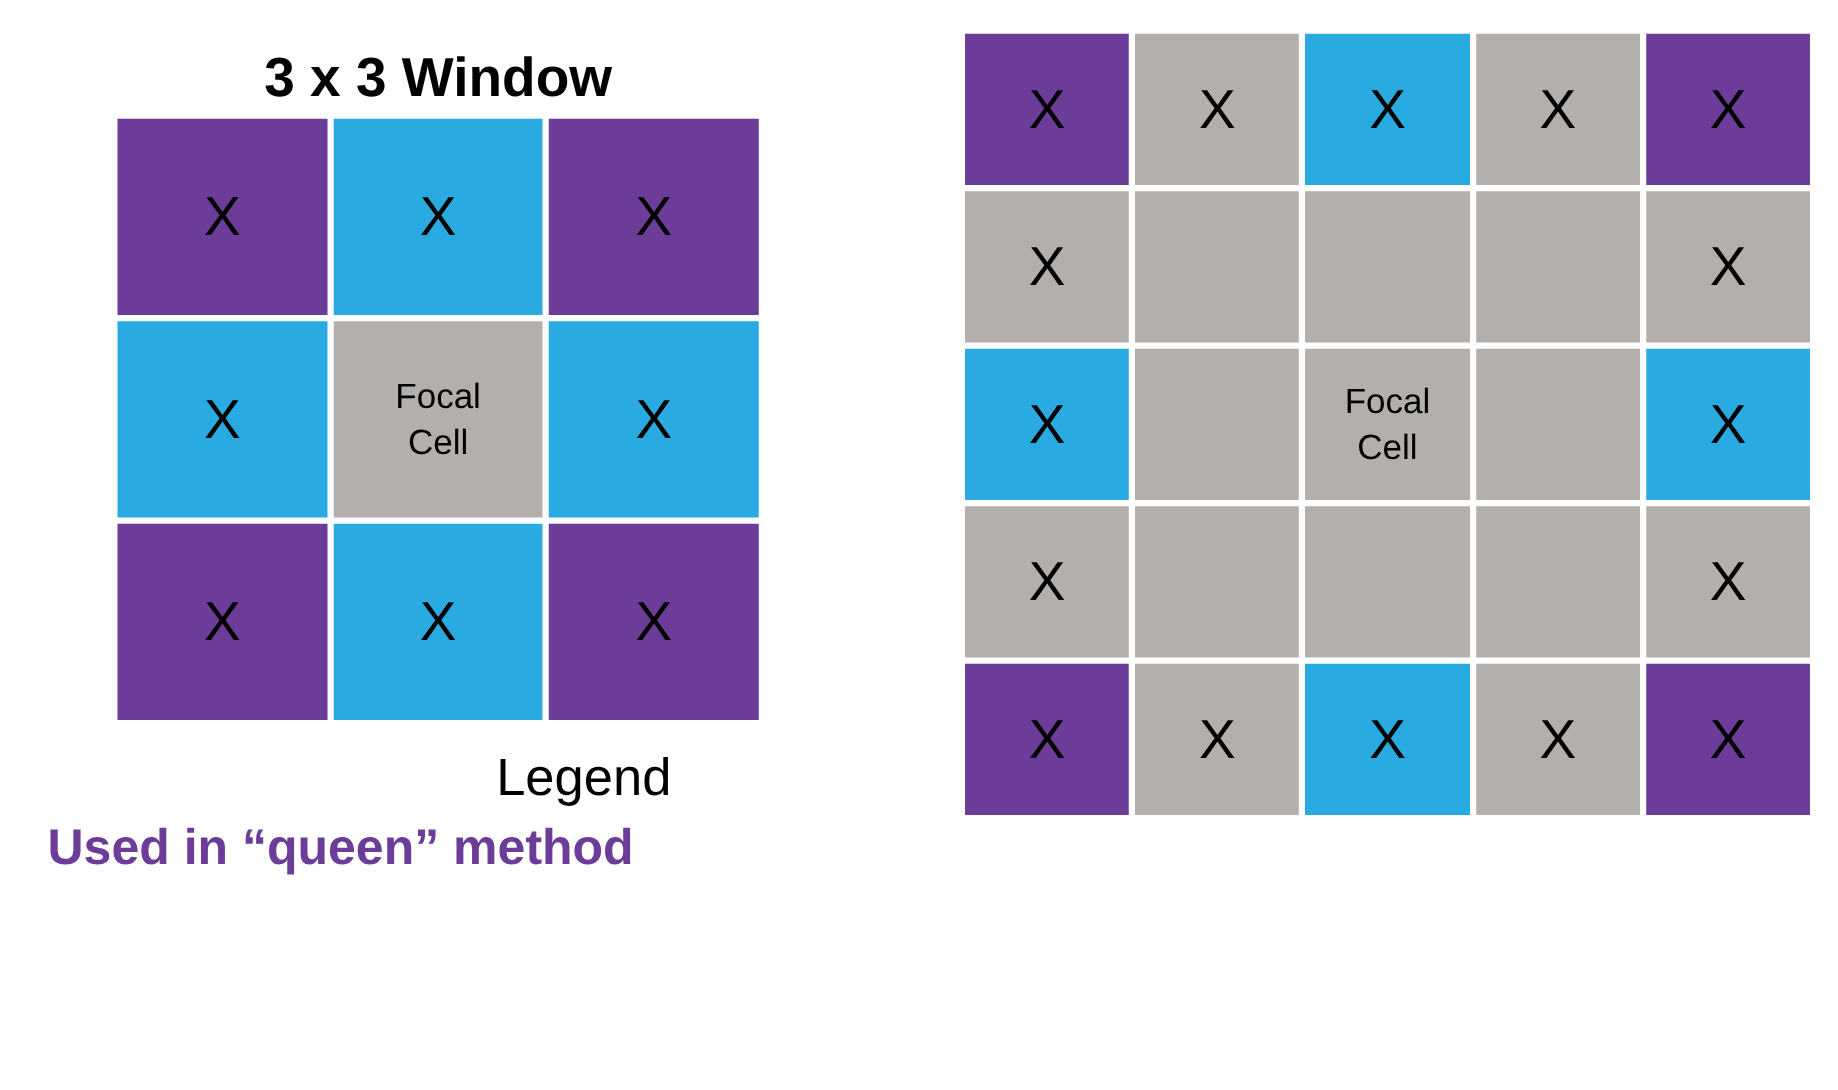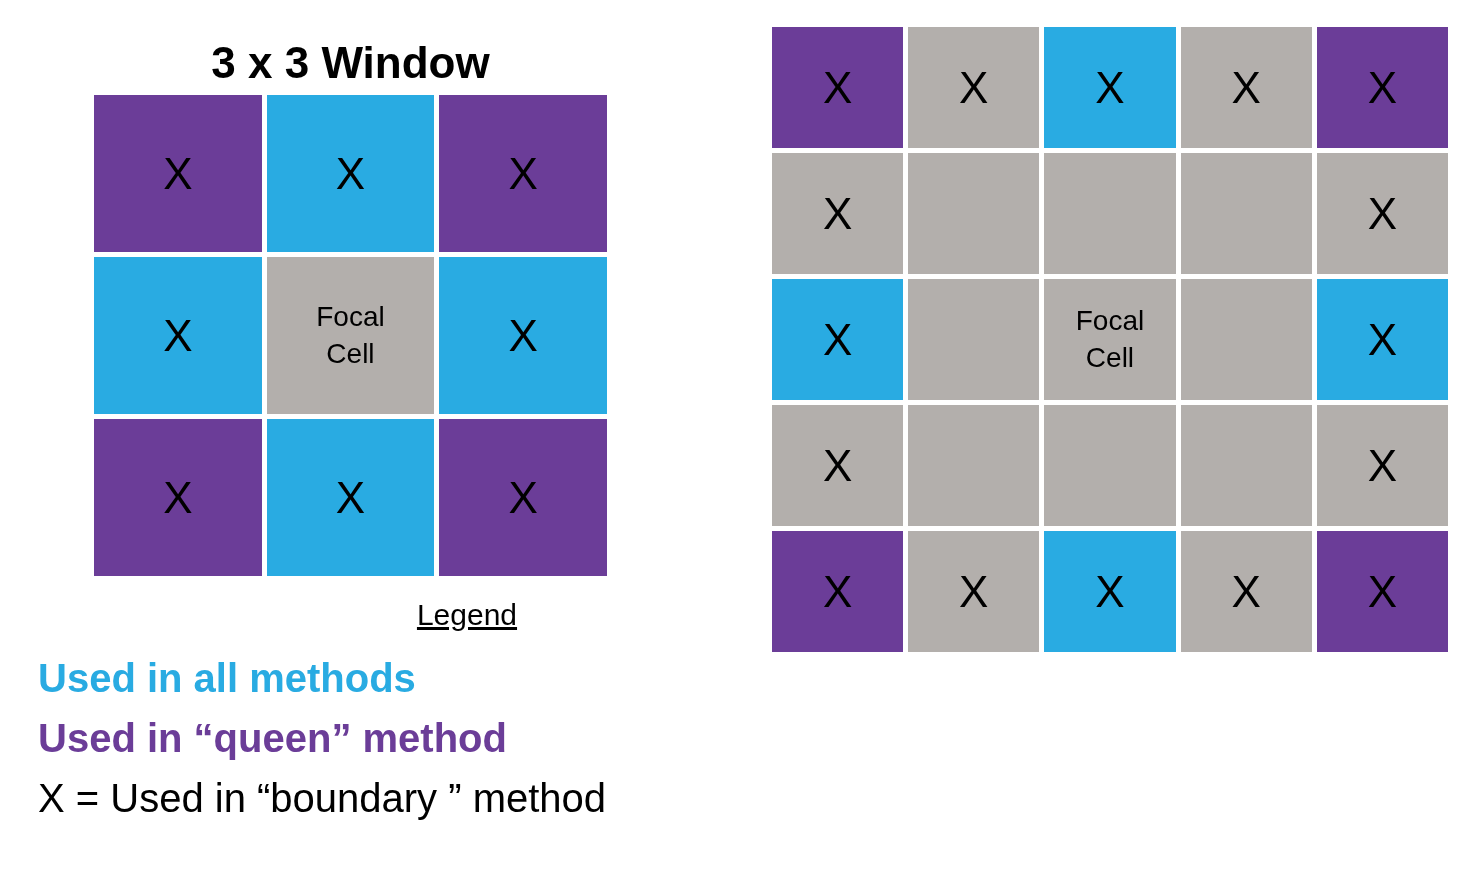--- a/index.html
+++ b/index.html
@@ -46,22 +46,21 @@
   .cell-queen   { background: var(--c-queen,   #6B3D98); }
   .cell-all     { background: var(--c-all,     #29ABE2); }
   .cell-neutral { background: var(--c-neutral, #B3AFAC); }
   .cell-focal   { background: var(--c-neutral, #B3AFAC); font-size: 28px; line-height: 1.3; }
   #legend-title {
     position: absolute;
     left: 292px;
     top: 598px;
     width: 350px;
     text-align: center;
-    font-size: 30px;
-    text-decoration: underline;
+    font-size: 42px;
     white-space: nowrap;
   }
   #legend-items {
     position: absolute;
     left: 38px;
     top: 648px;
   }
   .legend-item {
     font-size: 40px;
     line-height: 60px;
@@ -119,18 +118,16 @@
         <div class="cell cell-neutral">X</div>
         <div class="cell cell-all">X</div>
         <div class="cell cell-neutral">X</div>
         <div class="cell cell-queen">X</div>
       </div>
   </div>
 
   <div id="legend-title">Legend</div>
 
   <div id="legend-items">
-    <div class="legend-item legend-all">Used in all methods</div>
     <div class="legend-item legend-queen">Used in “queen” method</div>
-    <div class="legend-item legend-ink">X = Used in “boundary ” method</div>
   </div>
 
 </div>
 
 </body></html>

